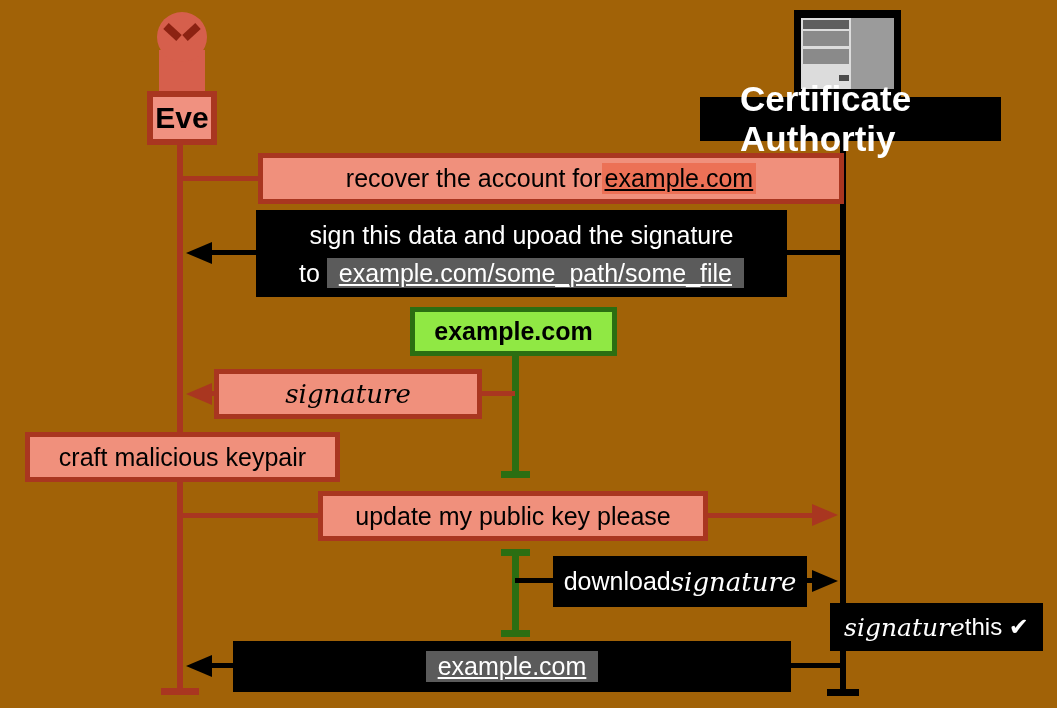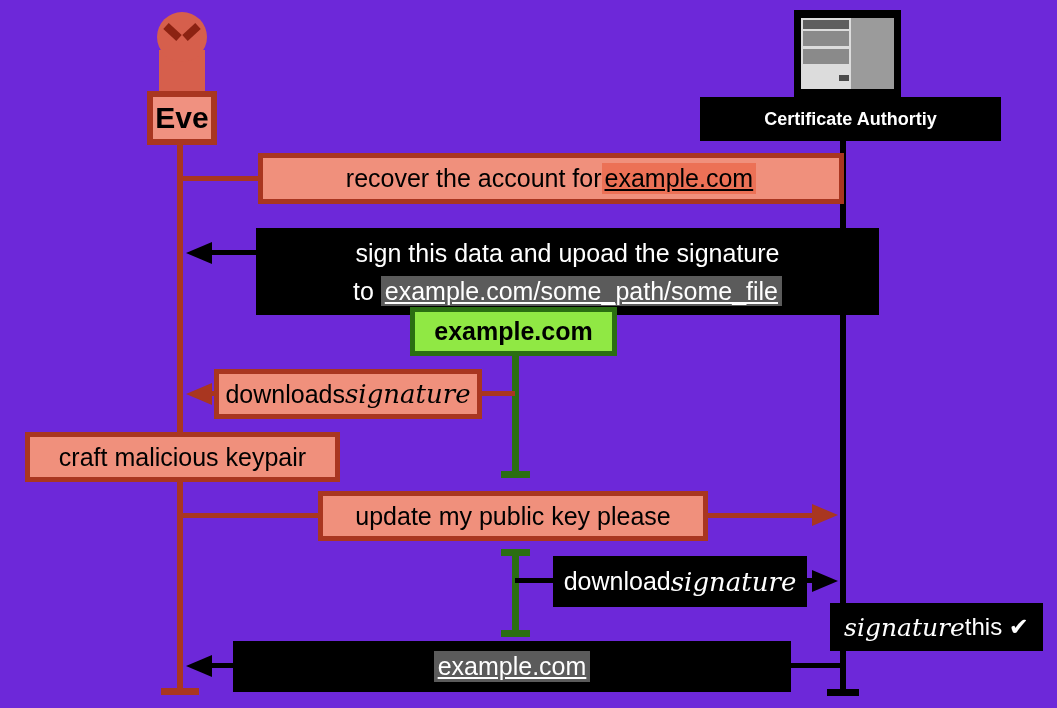--- a/index.html
+++ b/index.html
@@ -1,17 +1,17 @@
 <!DOCTYPE html>
 <html style="--salmon-fill: #F0907C; --salmon-highlight: #EC7156; --dark-red: #A93620; --figure-red: #D65F4C; --eye-red: #8C2212; --green-fill: #90E844; --dark-green: #2B6E12; --gray-highlight: #5B5B5B; --black: #000000; --white: #FFFFFF;"><head>
 <meta charset="utf-8">
 <style>
   html,body{margin:0;padding:0;background:#fff;}
   .stage{
-    position:relative;width:1057px;height:708px;background:#6d28d9;overflow:hidden;
+    position:relative;width:1057px;height:708px;background:#a16207;overflow:hidden;
     font-family:"Liberation Sans", sans-serif;color:#000;
   }
   
   .v-line{position:absolute;width:6px;}
   .red-l{background:var(--dark-red,#A93620);}
   .blk-l{background:var(--black,#000);}
   .grn-l{background:var(--dark-green,#2B6E12);}
   .cap{position:absolute;height:7px;}
   .red-c{background:var(--dark-red,#A93620);}
   .blk-c{background:var(--black,#000);}
@@ -26,28 +26,28 @@
   .arr.l-red{border-right:26px solid var(--dark-red,#A93620);}
   .arr.r-blk{border-left:26px solid var(--black,#000);}
   .arr.l-blk{border-right:26px solid var(--black,#000);}
   
   .box{position:absolute;display:flex;align-items:center;justify-content:center;
        box-sizing:border-box;font-size:25px;white-space:nowrap;text-align:center;}
   .box-red{background:var(--salmon-fill,#F0907C);border:5px solid var(--dark-red,#A93620);color:#000;}
   .box-blk{background:var(--black,#000);color:var(--white,#fff);}
   .box-grn{background:var(--green-fill,#90E844);border:5px solid var(--dark-green,#2B6E12);color:#000;font-weight:bold;}
   .hl-red{background:var(--salmon-highlight,#EC7156);text-decoration:underline;padding:1px 3px;}
-  .hl-gray{background:var(--gray-highlight,#5B5B5B);text-decoration:underline;padding:1px 4px;}
+  .hl-gray{background:var(--gray-highlight,#5B5B5B);text-decoration:underline;padding:1px 12px;}
   .script{font-family:"DejaVu Serif",serif;font-style:italic;font-size:26px;}
   .two-line{flex-direction:column;line-height:38px;}
   
   .actor-label{position:absolute;display:flex;align-items:center;justify-content:center;
        box-sizing:border-box;font-weight:bold;}
   .eve-label{background:#F09180;border:6px solid var(--dark-red,#A93620);font-size:30px;}
-  .ca-label{background:var(--black,#000);color:var(--white,#fff);font-size:18px;}
+  .ca-label{background:var(--black,#000);color:var(--white,#fff);font-size:35px;padding-left:40px;}
   .eve-torso{position:absolute;background:var(--figure-red,#D65F4C);}
   .ca-icon{position:absolute;background:var(--black,#000);}
   .ca-front{position:absolute;left:7px;top:8px;width:50px;height:71px;background:#DCDCDC;}
   .ca-side{position:absolute;left:57px;top:8px;width:43px;height:71px;background:#9B9B9B;}
   .ca-bar{position:absolute;left:2px;width:46px;}
   .ca-btn{position:absolute;left:38px;top:57px;width:10px;height:6px;background:#4A4A4A;}
 </style>
 </head>
 <body>
 
@@ -102,31 +102,30 @@
   </div>
   <div class="actor-label ca-label" style="left:700px;top:97px;width:301px;height:44px">
     <span>Certificate Authortiy</span>
   </div>
 
   <div class="box box-red" style="left:258px;top:153px;width:586px;height:51px">
     <span>recover the account for </span>
       <span class="hl-red">example.com</span>
   </div>
 
-  <div class="box box-blk two-line" style="left:256px;top:228px;width:623px;height:87px">
+  <div class="box box-blk two-line" style="left:256px;top:210px;width:531px;height:87px">
     <div><span>sign this data and upoad the signature</span></div>
     <div><span>to </span><span class="hl-gray">example.com/some_path/some_file</span></div>
   </div>
 
   <div class="box box-grn" style="left:410px;top:307px;width:207px;height:49px">
     <span>example.com</span>
   </div>
 
   <div class="box box-red" style="left:214px;top:369px;width:268px;height:50px">
-    <span>downloads </span>
       <span class="script">signature</span>
   </div>
 
   <div class="box box-red" style="left:25px;top:432px;width:315px;height:50px">
     <span>craft malicious keypair</span>
   </div>
 
   <div class="box box-red" style="left:318px;top:491px;width:390px;height:50px">
     <span>update my public key please</span>
   </div>

